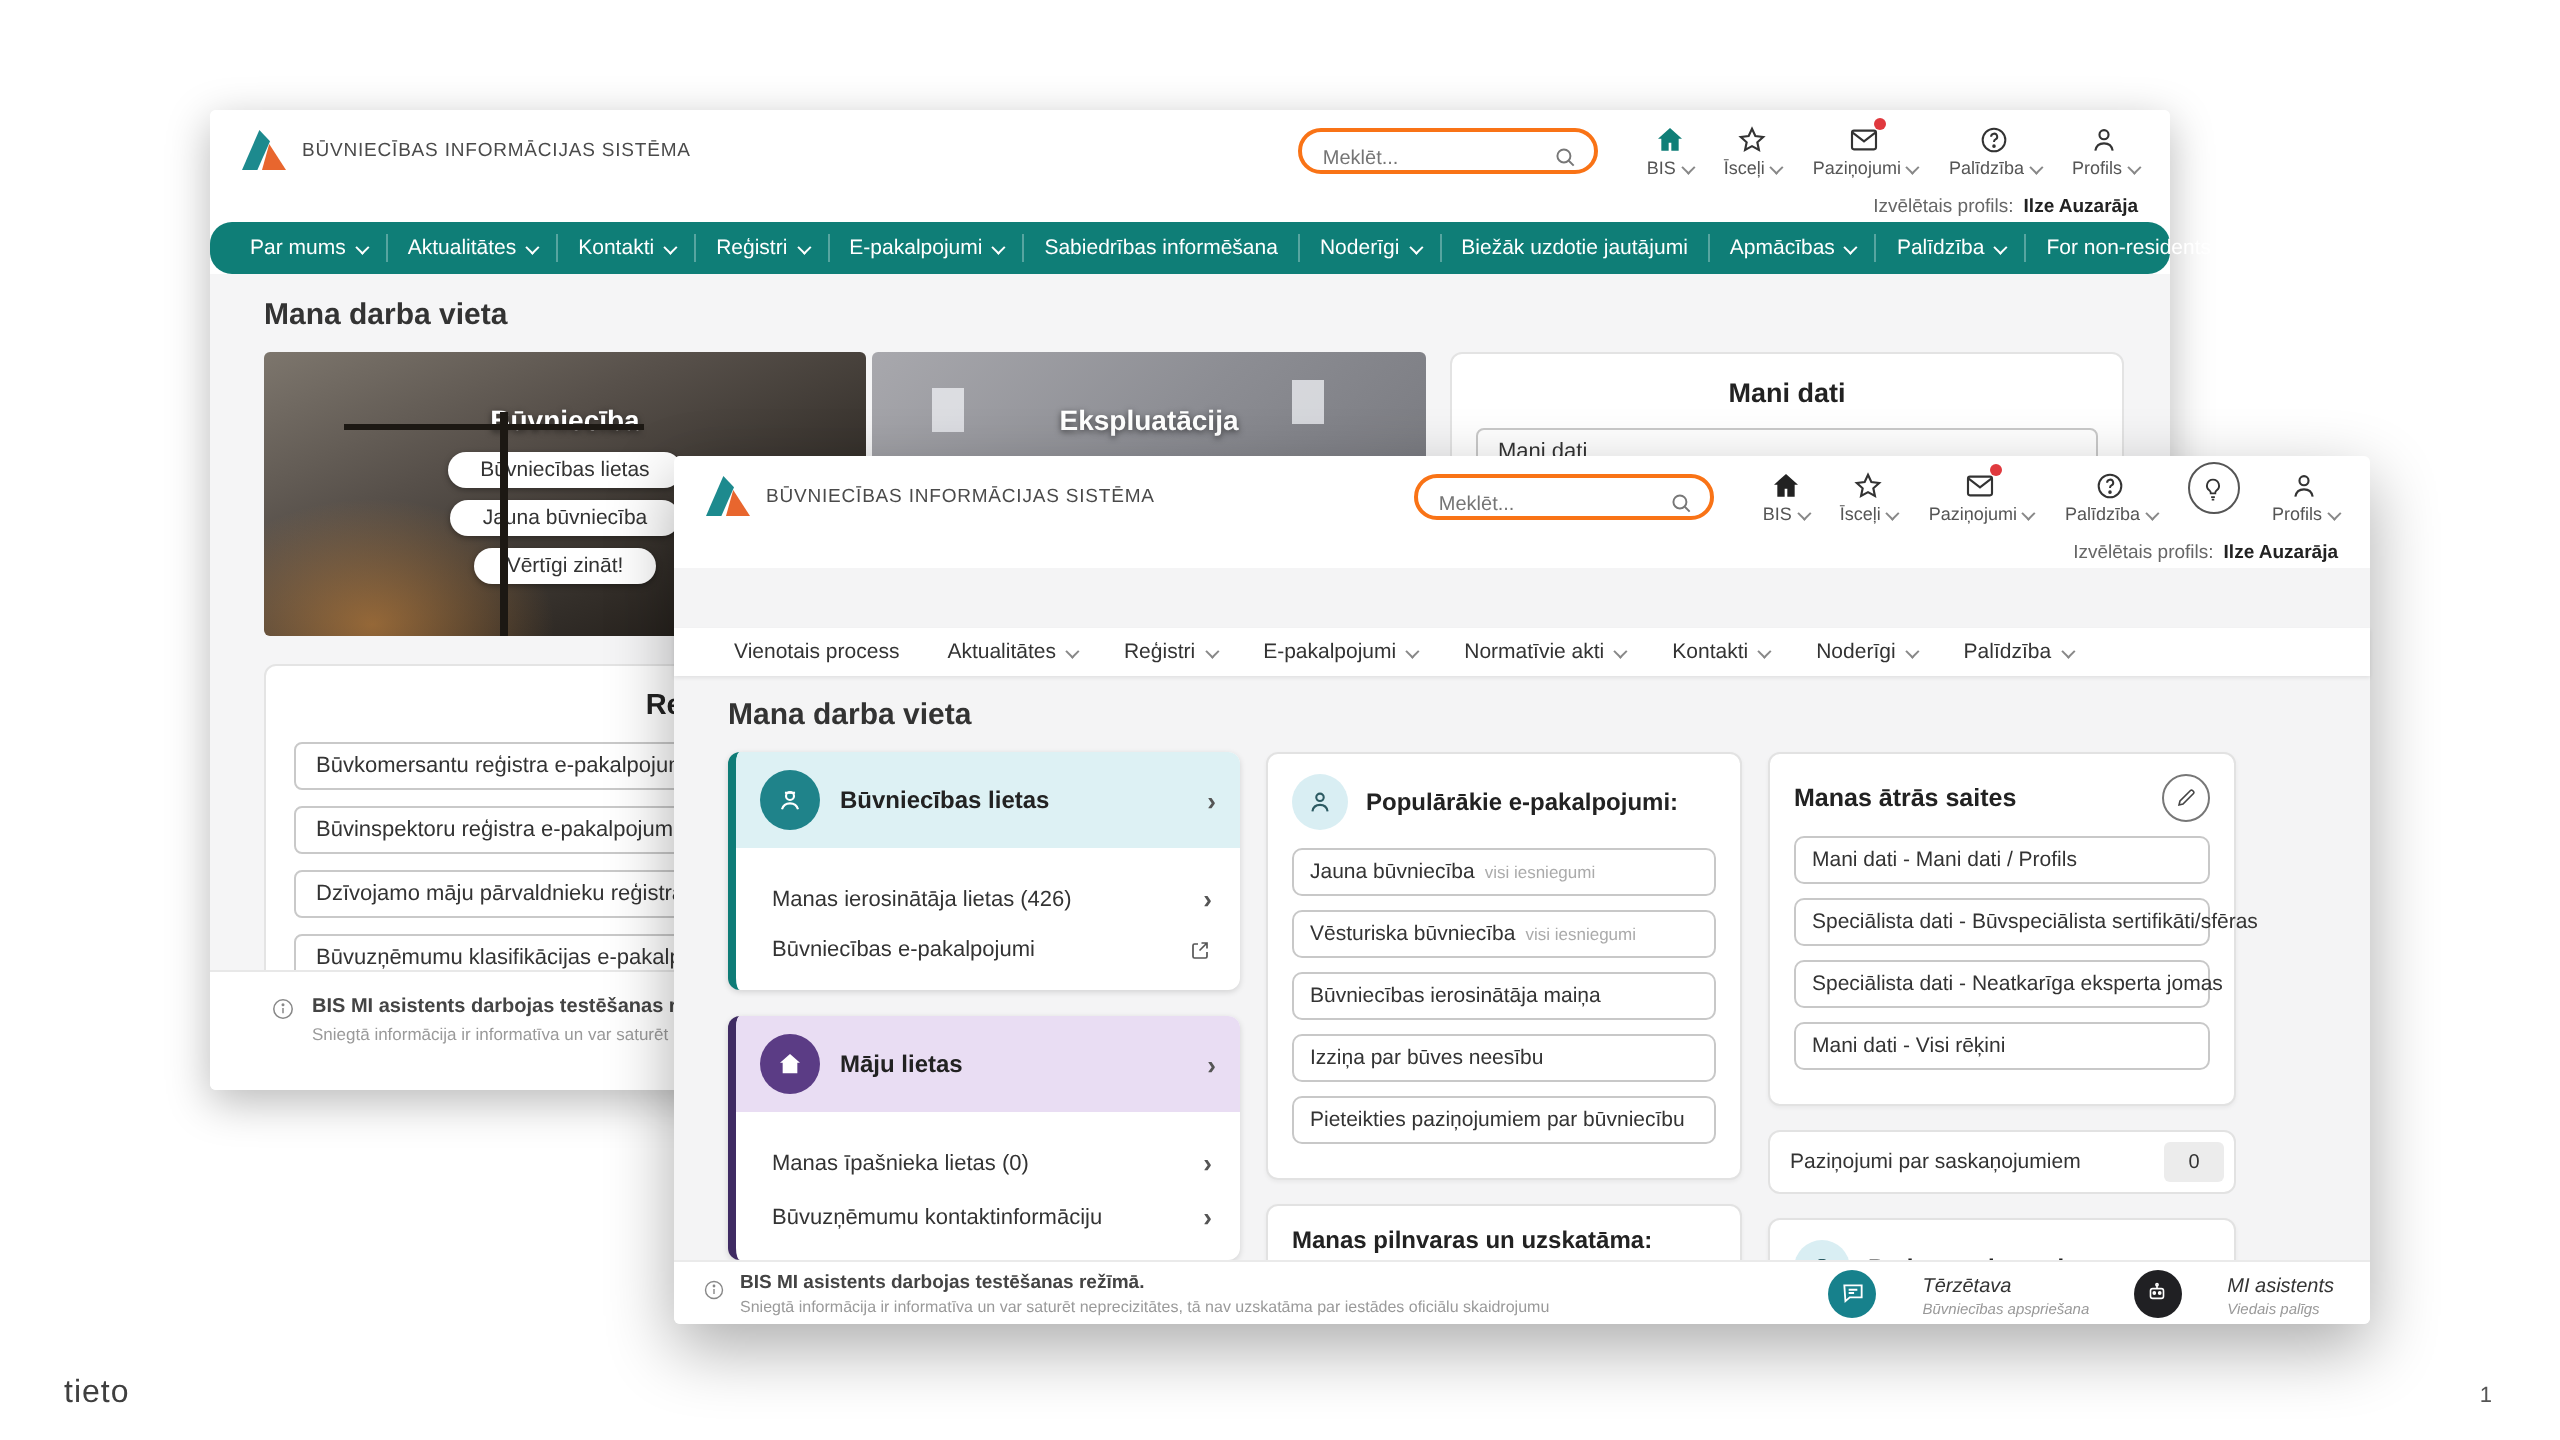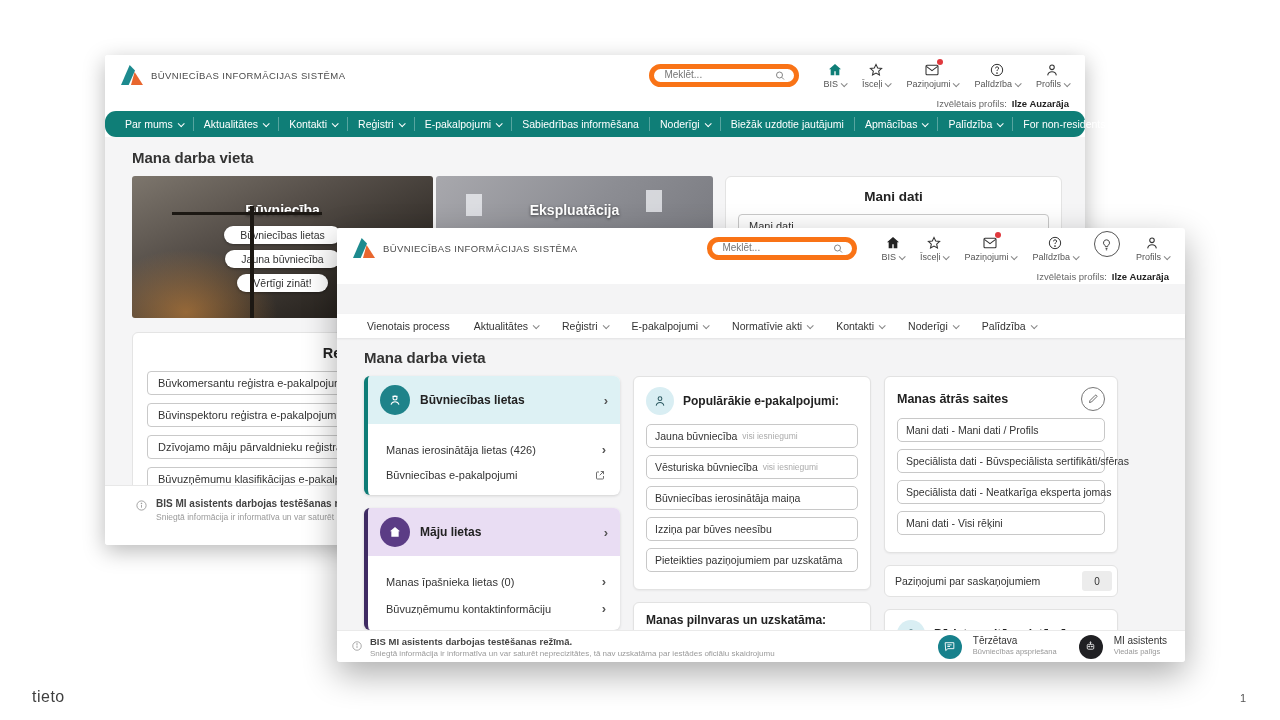--- a/index.html
+++ b/index.html
@@ -7,21 +7,21 @@
   .slide { position:relative; width:1280px; height:720px; background:#fff; overflow:hidden; }
 
   
   .bwindow { position:absolute; background:#fff; border-radius:3px; }
   .win-header { height:40px; background:#fff; display:flex; align-items:center; padding:0 16px; border-radius:3px 3px 0 0; }
   .logo { display:flex; align-items:center; gap:8px; }
   .logo-mark { position:relative; width:22px; height:20px; flex:0 0 auto; }
   .logo-mark .tri1 { position:absolute; left:0; top:0; width:14px; height:20px; background:#1d8a8e; clip-path:polygon(0 100%, 62% 0, 100% 28%, 55% 100%); }
   .logo-mark .tri2 { position:absolute; left:10px; top:7px; width:12px; height:13px; background:#e8662e; clip-path:polygon(0 100%, 30% 0, 100% 100%); }
   .logo-text { font-size:9.5px; color:#4a4a4a; letter-spacing:.4px; }
-  .search-pill { margin-left:auto; width:150px; height:23px; border:5px solid #f97316; border-radius:12px; display:flex; align-items:flex-start; padding:0 8px 0 10px; background:#fff; }
+  .search-pill { margin-left:auto; width:150px; height:23px; border:2px solid #f97316; border-radius:12px; display:flex; align-items:flex-end; padding:0 8px 0 10px; background:#fff; }
   .search-pill input { border:none; outline:none; width:110px; font-size:10px; color:#666; background:transparent; font-family:inherit; }
   .search-pill svg { width:13px; height:13px; color:#777; margin-left:auto; }
   .hicons { display:flex; align-items:flex-start; gap:16px; margin-left:24px; }
   .hicon { display:flex; flex-direction:column; align-items:center; width:auto; cursor:default; }
   .hicon .ic { height:17px; display:flex; align-items:center; }
   .hicon svg { width:16px; height:16px; }
   .hicon .cap { display:flex; align-items:center; gap:3px; font-size:9px; color:#555; margin-top:1px; }
   .chev { width:5px; height:5px; border-right:1.3px solid #888; border-bottom:1.3px solid #888; transform:rotate(45deg) translateY(-1px); display:inline-block; }
   .env-wrap { position:relative; }
   .dot { position:absolute; top:-2px; right:-3px; width:6px; height:6px; border-radius:50%; background:#e0393e; }
@@ -87,21 +87,21 @@
   .pencil-circ { width:24px; height:24px; border-radius:50%; border:1.3px solid #777; display:flex; align-items:center; justify-content:center; margin-left:auto; }
   .pencil-circ svg { width:12px; height:12px; color:#444; }
   .qrow { font-size:10.5px; padding:5px 8px; }
   .notif-row { background:#fff; border:1px solid #e2e2e2; border-radius:6px; padding:5px 5px 5px 10px; margin-bottom:12px; display:flex; justify-content:space-between; align-items:center; font-size:10.5px; color:#333; cursor:default; }
   .badge-g { min-width:30px; height:20px; background:#ececec; border-radius:3px; display:flex; align-items:center; justify-content:center; font-size:10px; color:#333; }
   .fw-footer { position:absolute; left:0; right:0; bottom:0; height:32px; background:#fff; border-top:1px solid #eaeaea; display:flex; align-items:center; justify-content:space-between; padding:0 18px 0 14px; border-radius:0 0 3px 3px; z-index:3; }
   .fw-footer .left { display:flex; align-items:center; gap:7px; }
   .fw-footer .note-l1 { font-size:9.5px; }
   .fw-footer .note-l2 { font-size:8px; margin-top:2px; }
   .chips { display:flex; align-items:center; gap:22px; }
-  .chip { display:flex; align-items:flex-start; gap:11px; cursor:default; }
+  .chip { display:flex; align-items:flex-end; gap:23px; cursor:default;font-style:italic; }
   .chip .cc { width:24px; height:24px; border-radius:50%; display:flex; align-items:center; justify-content:center; }
   .chip .cc svg { width:13px; height:13px; }
   .cc.teal { background:#17818c; } .cc.black { background:#202023; }
   .chip .cn { font-size:10px; color:#333; }
   .chip .cs { font-size:7.5px; color:#999; margin-top:1px; }
 
   
   .tieto { position:absolute; left:32px; bottom:14px; font-size:16px; color:#3f3f3f; letter-spacing:.5px; }
   .pagenum { position:absolute; right:34px; bottom:16px; font-size:11px; color:#555; }
 </style>
@@ -540,21 +540,21 @@
                   <span style="white-space:nowrap">Būvniecības ierosinātāja maiņa</span>
 
                 </div>
 
                 <div class="obtn">
                   <span style="white-space:nowrap">Izziņa par būves neesību</span>
 
                 </div>
 
                 <div class="obtn">
-                  <span style="white-space:nowrap">Pieteikties paziņojumiem par uzskatāma</span>
+                  <span style="white-space:nowrap">Pieteikties paziņojumiem par būvniecību</span>
 
                 </div>
               </div>
           </div>
           <div class="panel">
             <div class="panel-title" style="margin-bottom:9px">Manas pilnvaras un uzskatāma:</div>
             <div class="obtn">
               <span class="sq cyan">
                   <svg viewBox="0 0 24 24" fill="none" stroke="currentColor" stroke-width="1.8">
                     <circle cx="12" cy="8" r="3.2"></circle>

